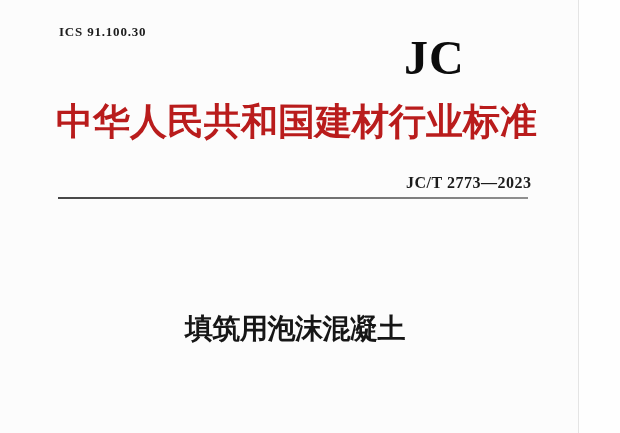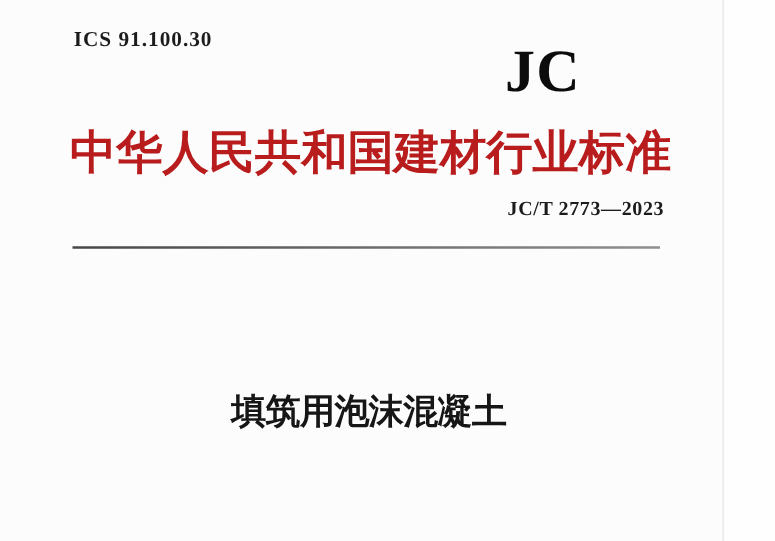--- a/index.html
+++ b/index.html
@@ -36,21 +36,21 @@
     right: 0;
     height: 433px;
     background: #fefefe;
   }
   .meta {
     position: absolute;
     left: 59px;
     top: 24px;
     font-family: "Liberation Serif", serif;
     font-weight: bold;
-    font-size: 17px;
+    font-size: 13px;
     line-height: 15.5px;
     letter-spacing: 0.8px;
     color: var(--ink);
   }
   .logo {
     position: absolute;
     left: 404px;
     top: 22px;
     font-family: "Liberation Serif", serif;
     font-weight: bold;
@@ -68,21 +68,21 @@
     font-weight: 900;
     font-size: 37px;
     line-height: 42px;
     letter-spacing: 0px;
     white-space: nowrap;
     color: #b91c1c;
   }
   .std-number {
     position: absolute;
     left: 406px;
-    top: 159px;
+    top: 174px;
     font-family: "Liberation Serif", serif;
     font-weight: bold;
     font-size: 16px;
     letter-spacing: 0.5px;
     color: var(--ink);
   }
   .rule {
     position: absolute;
     left: 58px;
     top: 197px;

